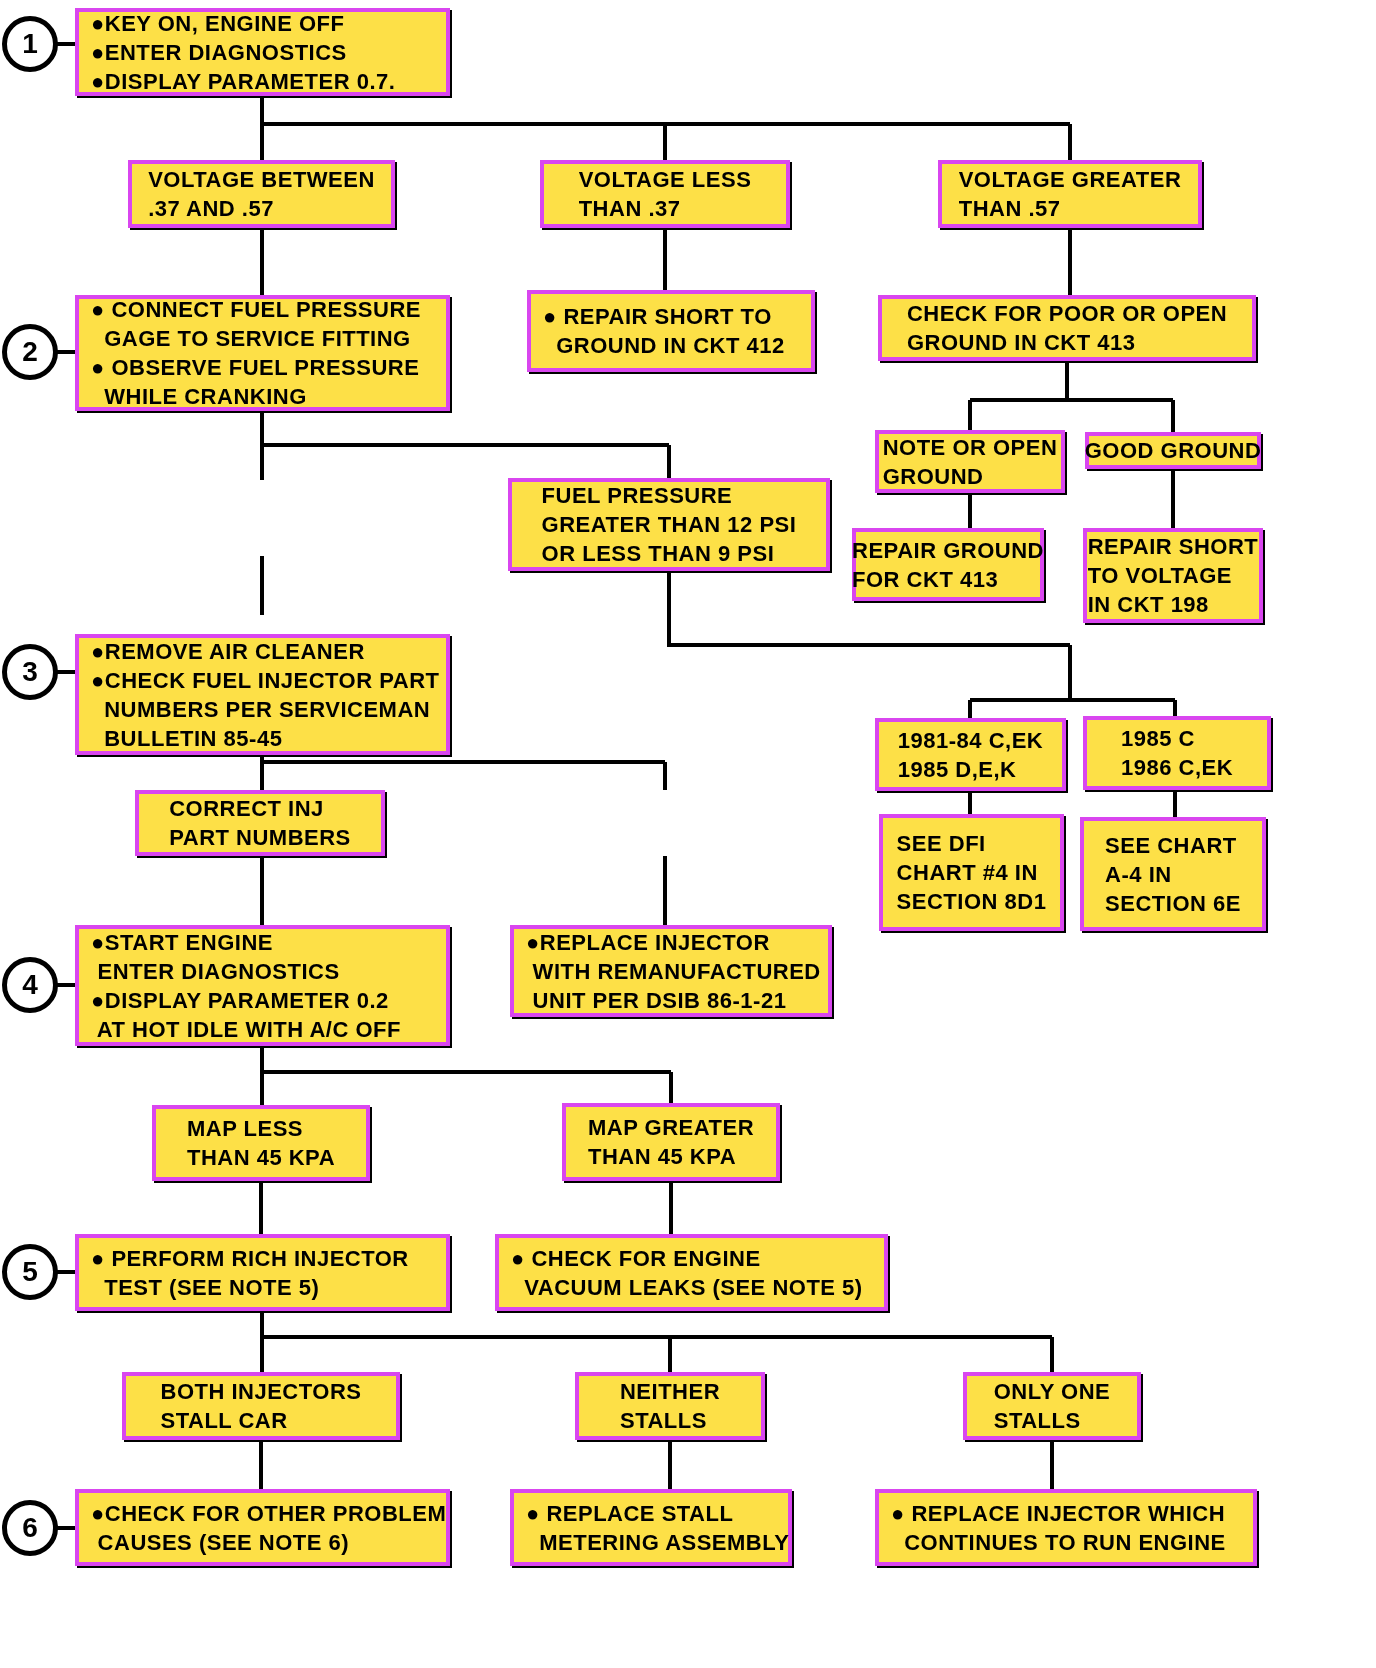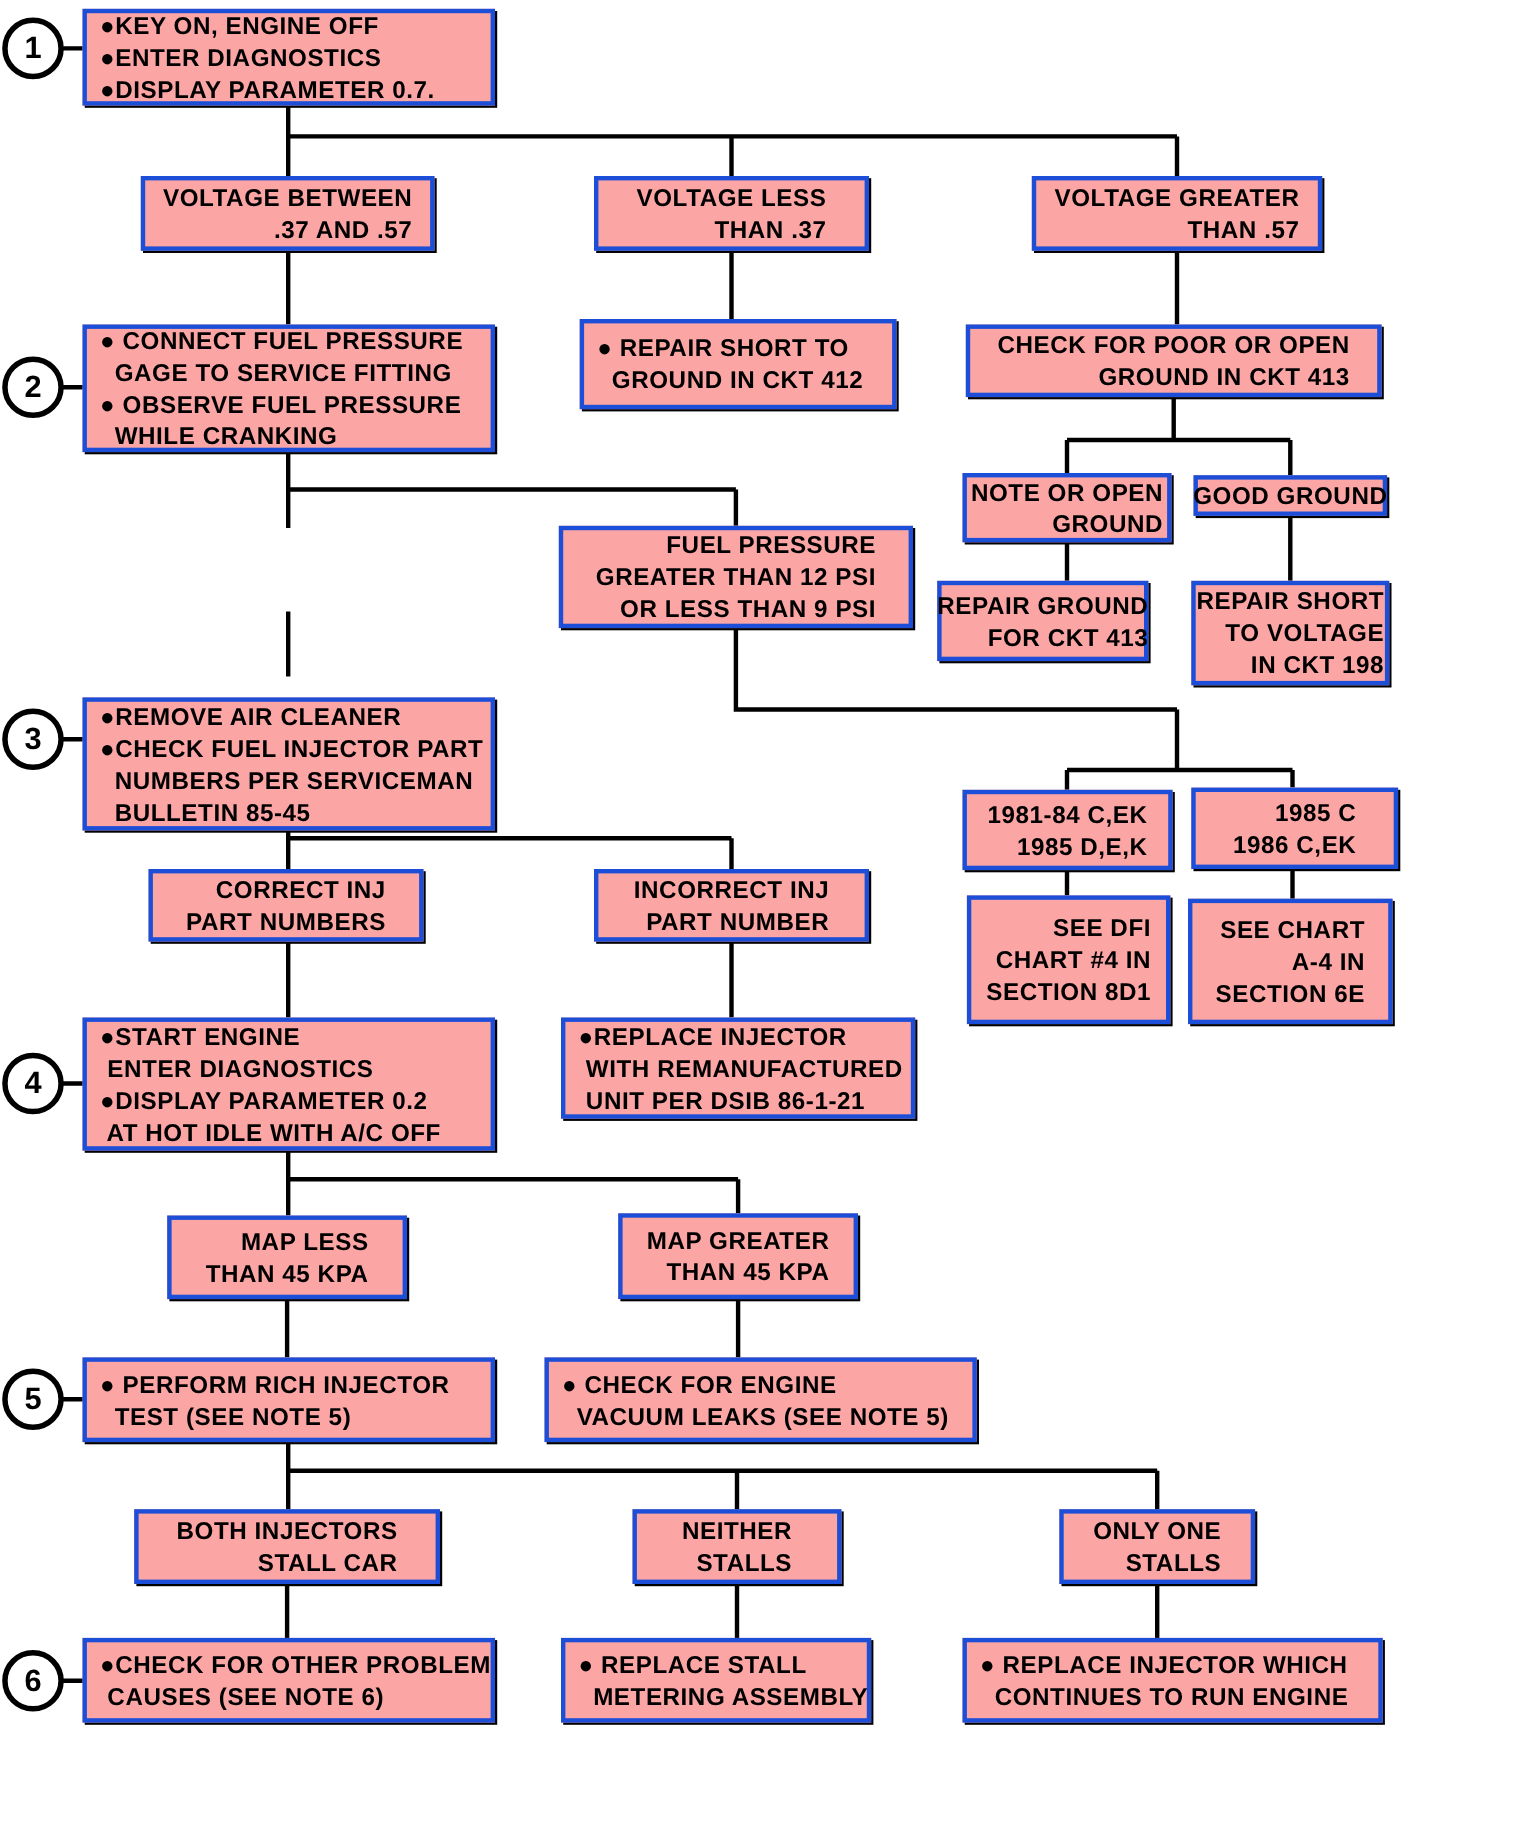--- a/index.html
+++ b/index.html
@@ -9,32 +9,32 @@
     height:1668px;
     background:#ffffff;
     font-family:"Liberation Sans","DejaVu Sans",sans-serif;
     color:#000;
     overflow:hidden;
   }
   .wires{position:absolute;left:0;top:0;width:1376px;height:1668px;}
   .box{
     position:absolute;
     box-sizing:border-box;
-    border:4px solid #1d4ed8;
-    background:#fca5a5;
+    border:4px solid #d946ef;
+    background:#fde047;
     box-shadow:2px 2px 0 #000;
     display:flex;
     align-items:center;
     font-weight:bold;
     font-size:22px;
     line-height:29px;
     letter-spacing:0.5px;
     white-space:pre;
   }
-  .center{justify-content:center;text-align:right;}
+  .center{justify-content:center;text-align:left;}
   .bullets{justify-content:flex-start;text-align:left;padding-left:12px;}
   .step-circle{
     position:absolute;
     box-sizing:border-box;
     width:56px;height:56px;
     border:5px solid #000;
     border-radius:50%;
     background:#fff;
     display:flex;align-items:center;justify-content:center;
     font-weight:bold;font-size:28px;
@@ -114,22 +114,20 @@
 1986 C,EK</div>
   <div class="box center" style="left:879px;top:814px;width:185px;height:117px">SEE DFI
 CHART #4 IN
 SECTION 8D1</div>
   <div class="box center" style="left:1080px;top:817px;width:186px;height:114px">SEE CHART
 A-4 IN
 SECTION 6E</div>
 
   <div class="box center" style="left:135px;top:790px;width:250px;height:66px">CORRECT INJ
 PART NUMBERS</div>
-  <div class="box center" style="left:540px;top:790px;width:250px;height:66px">INCORRECT INJ
-PART NUMBER</div>
 
   <div class="box bullets" style="left:75px;top:925px;width:375px;height:121px">●START ENGINE
  ENTER DIAGNOSTICS
 ●DISPLAY PARAMETER 0.2
  AT HOT IDLE WITH A/C OFF</div>
   <div class="box bullets" style="left:510px;top:925px;width:322px;height:92px">●REPLACE INJECTOR
  WITH REMANUFACTURED
  UNIT PER DSIB 86-1-21</div>
 
   <div class="box center" style="left:152px;top:1105px;width:218px;height:76px">MAP LESS

